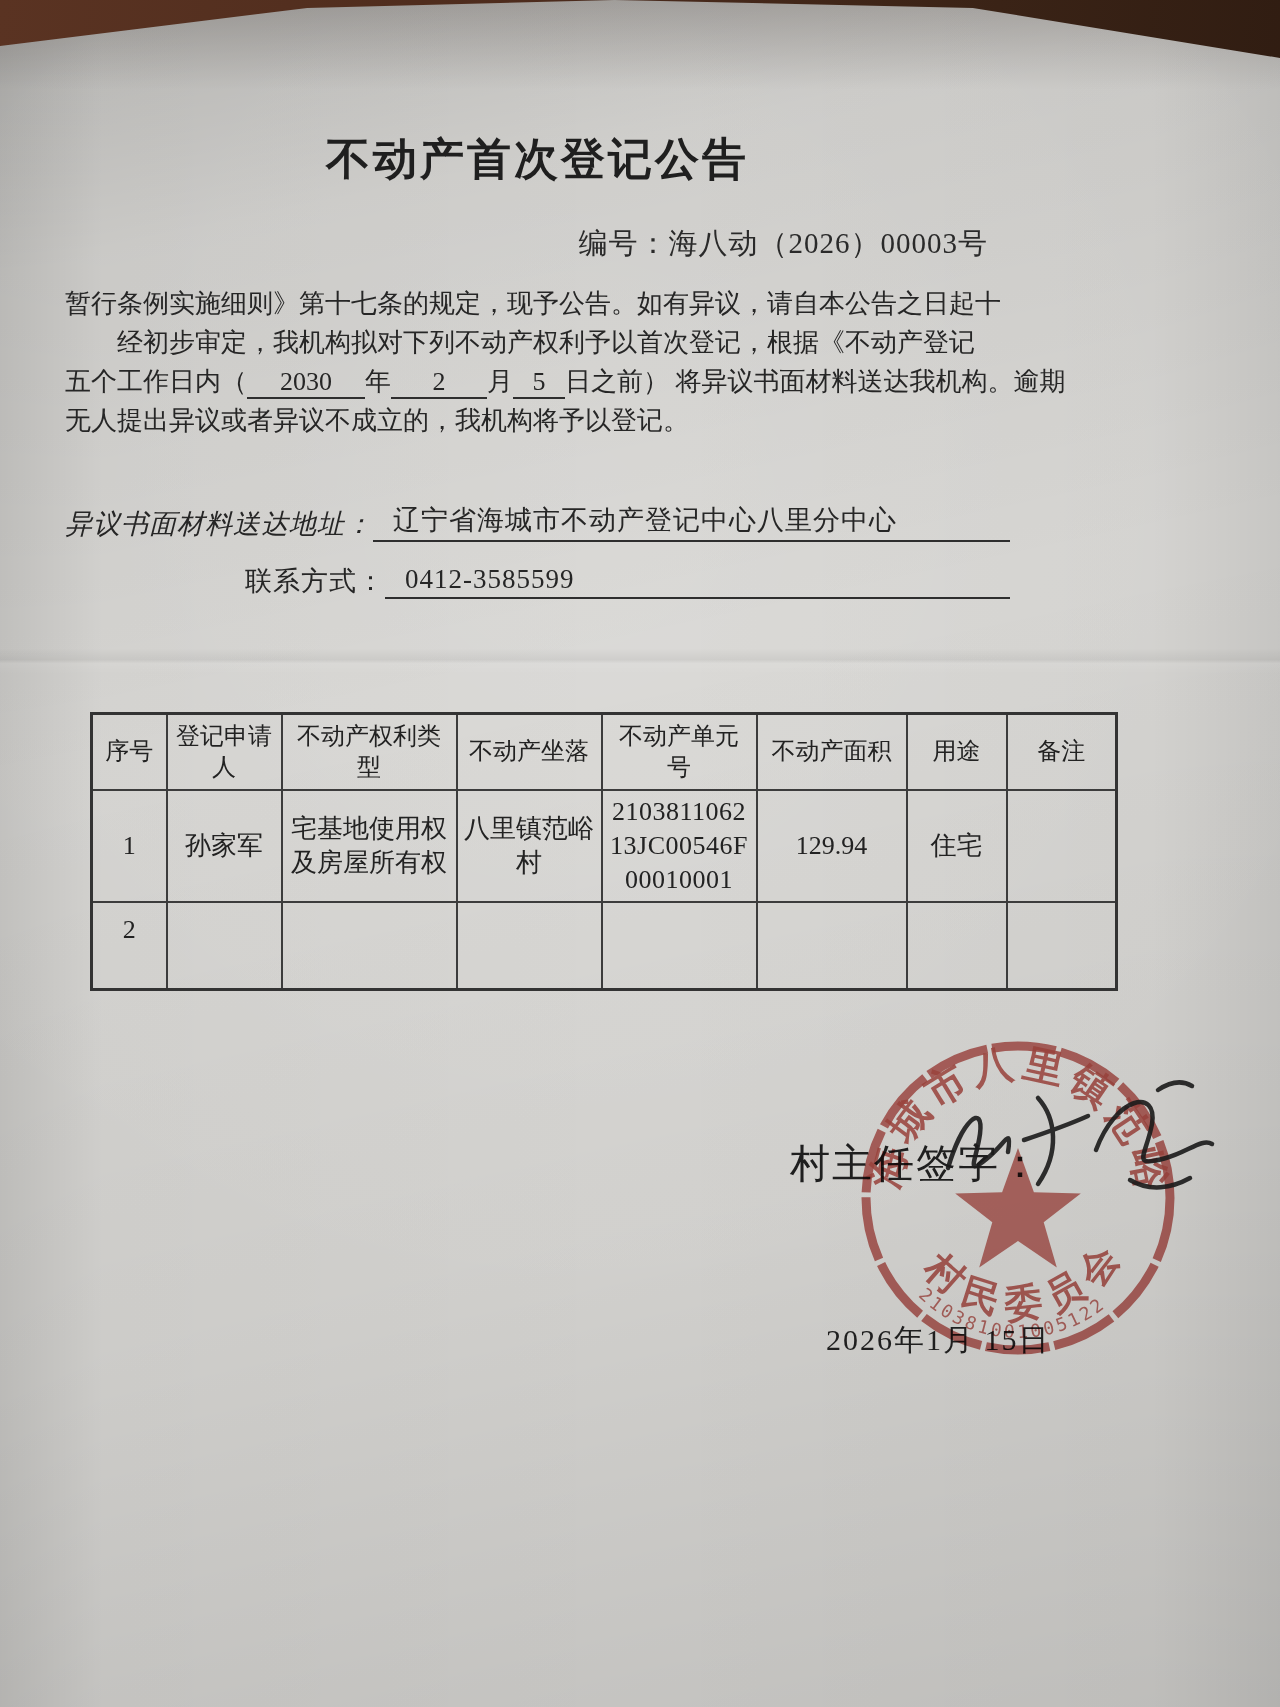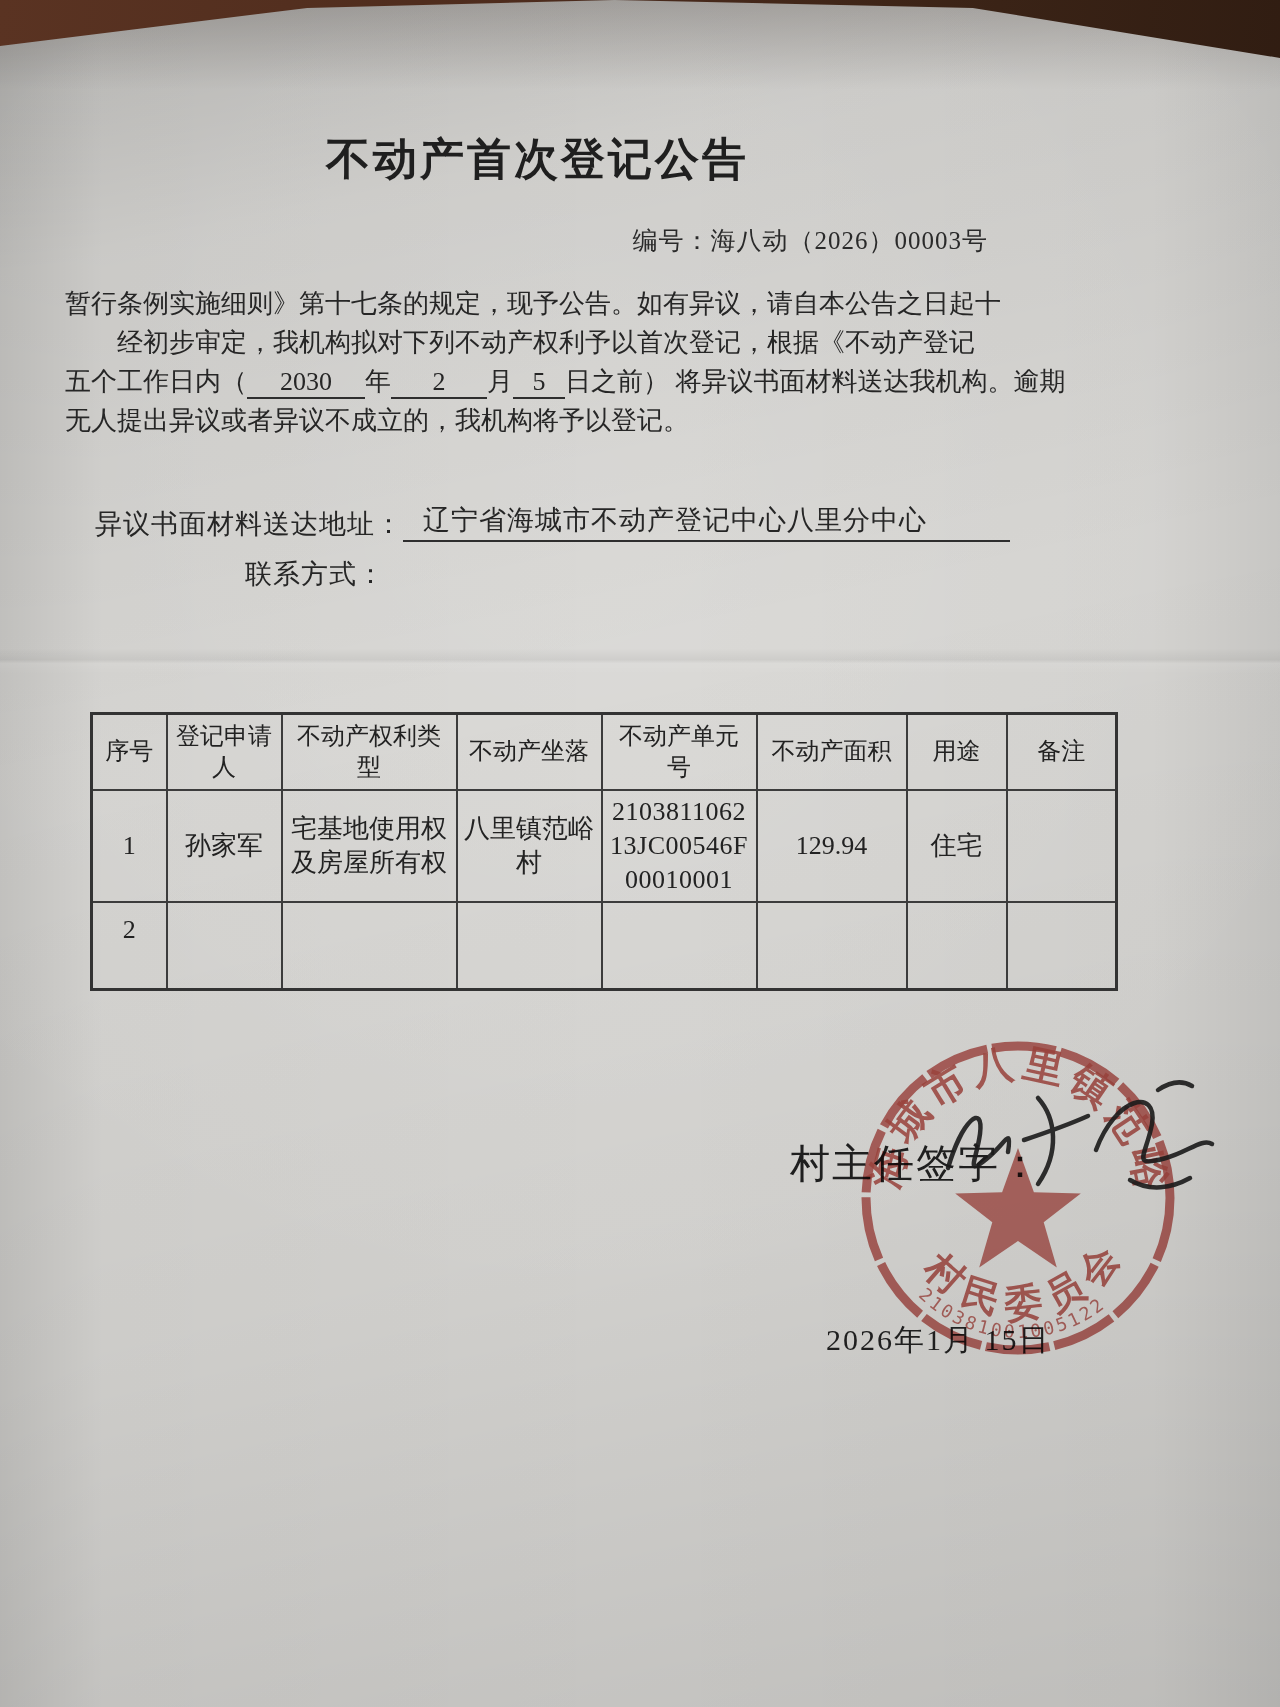--- a/index.html
+++ b/index.html
@@ -31,36 +31,36 @@
     background:linear-gradient(180deg,rgba(0,0,0,0.0),rgba(0,0,0,0.05) 45%,rgba(255,255,255,0.07) 60%,rgba(0,0,0,0.0));
   }
   .content{position:absolute;left:65px;top:0;width:945px;}
   .title{
     position:absolute;top:130px;left:0;width:100%;
     text-align:center;font-size:44px;font-weight:bold;letter-spacing:3px;color:#1f1f1f;
   }
   .docno{
     position:absolute;top:224px;left:0;width:100%;
     text-align:right;padding-right:22px;box-sizing:border-box;
-    font-size:25px;color:#2a2a2a;letter-spacing:1px;
+    font-size:29px;color:#2a2a2a;letter-spacing:1px;
   }
   .para{position:absolute;top:284px;left:0;width:100%;font-size:26px;line-height:39px;color:#262626;}
   .para .ln{white-space:nowrap;}
   .para .indent{padding-left:52px;}
   .blank{display:inline-block;border-bottom:2px solid #2e2e2e;text-align:center;line-height:30px;}
   .blank.year{min-width:118px;}
   .blank.month{min-width:96px;}
   .blank.day{min-width:52px;}
   .addr-row{position:absolute;left:0;width:100%;display:flex;align-items:flex-end;font-size:27px;color:#262626;}
   .addr-row .lbl{white-space:nowrap;letter-spacing:1px;}
   .addr-row .val{
     flex:1;border-bottom:2px solid #2e2e2e;padding:0 0 2px 20px;white-space:nowrap;letter-spacing:1px;margin-top:8px;
   }
   .row-address{top:494px;}
-  .row-address .lbl{margin-left:30px;}
+  .row-address .lbl{font-style:italic;}
   .row-contact{top:556px;}
   .row-contact .lbl{margin-left:180px;}
   table.reg{
     position:absolute;top:712px;left:25px;border-collapse:collapse;table-layout:fixed;width:1025px;
     color:#222;
   }
   table.reg th,table.reg td{
     border:2px solid #3c3c3c;text-align:center;vertical-align:middle;
     font-weight:normal;padding:4px 6px;box-sizing:border-box;
   }
@@ -96,20 +96,21 @@
       <div class="ln">无人提出异议或者异议不成立的，我机构将予以登记。</div>
     </div>
 
     <div class="addr-row row-address">
       <span class="lbl">异议书面材料送达地址：</span>
       <span class="val">辽宁省海城市不动产登记中心八里分中心</span>
     </div>
 
     <div class="addr-row row-contact">
       <span class="lbl">联系方式：</span>
+      <span class="val">0412-3585599</span>
     </div>
 
     <table class="reg">
       <colgroup>
         <col style="width:75px">
           <col style="width:115px">
           <col style="width:175px">
           <col style="width:145px">
         <col style="width:155px">
           <col style="width:150px">

